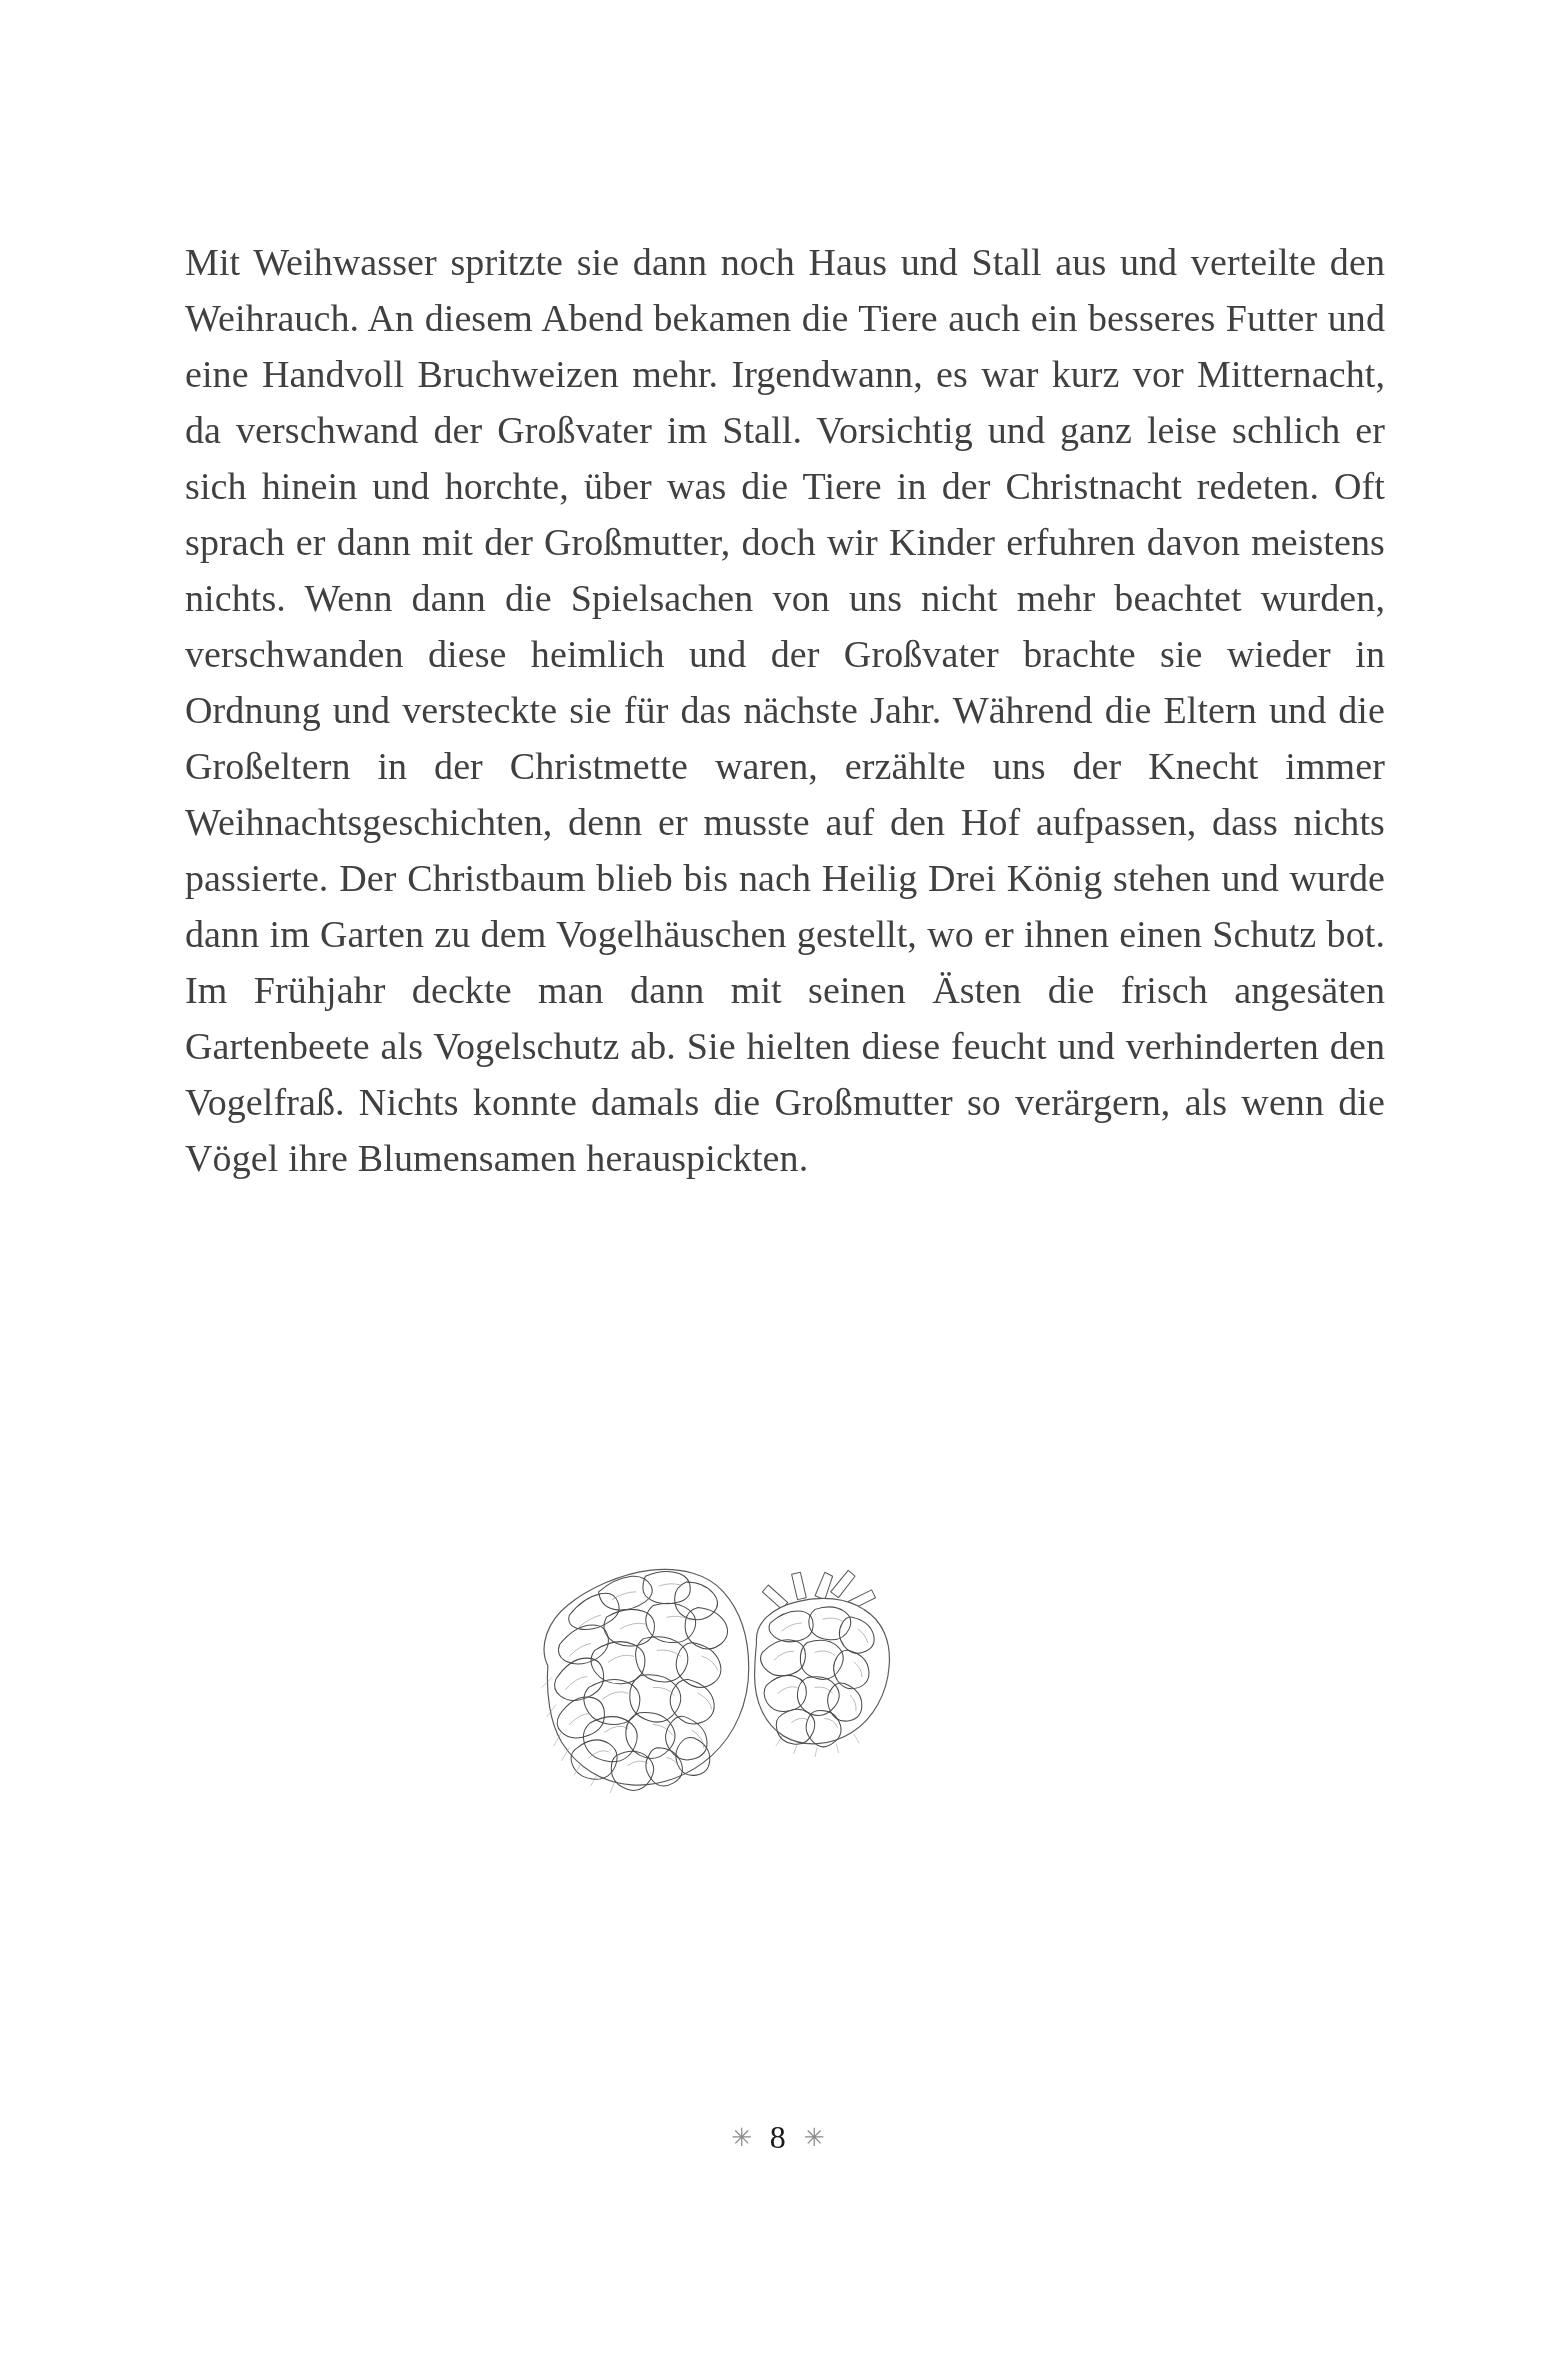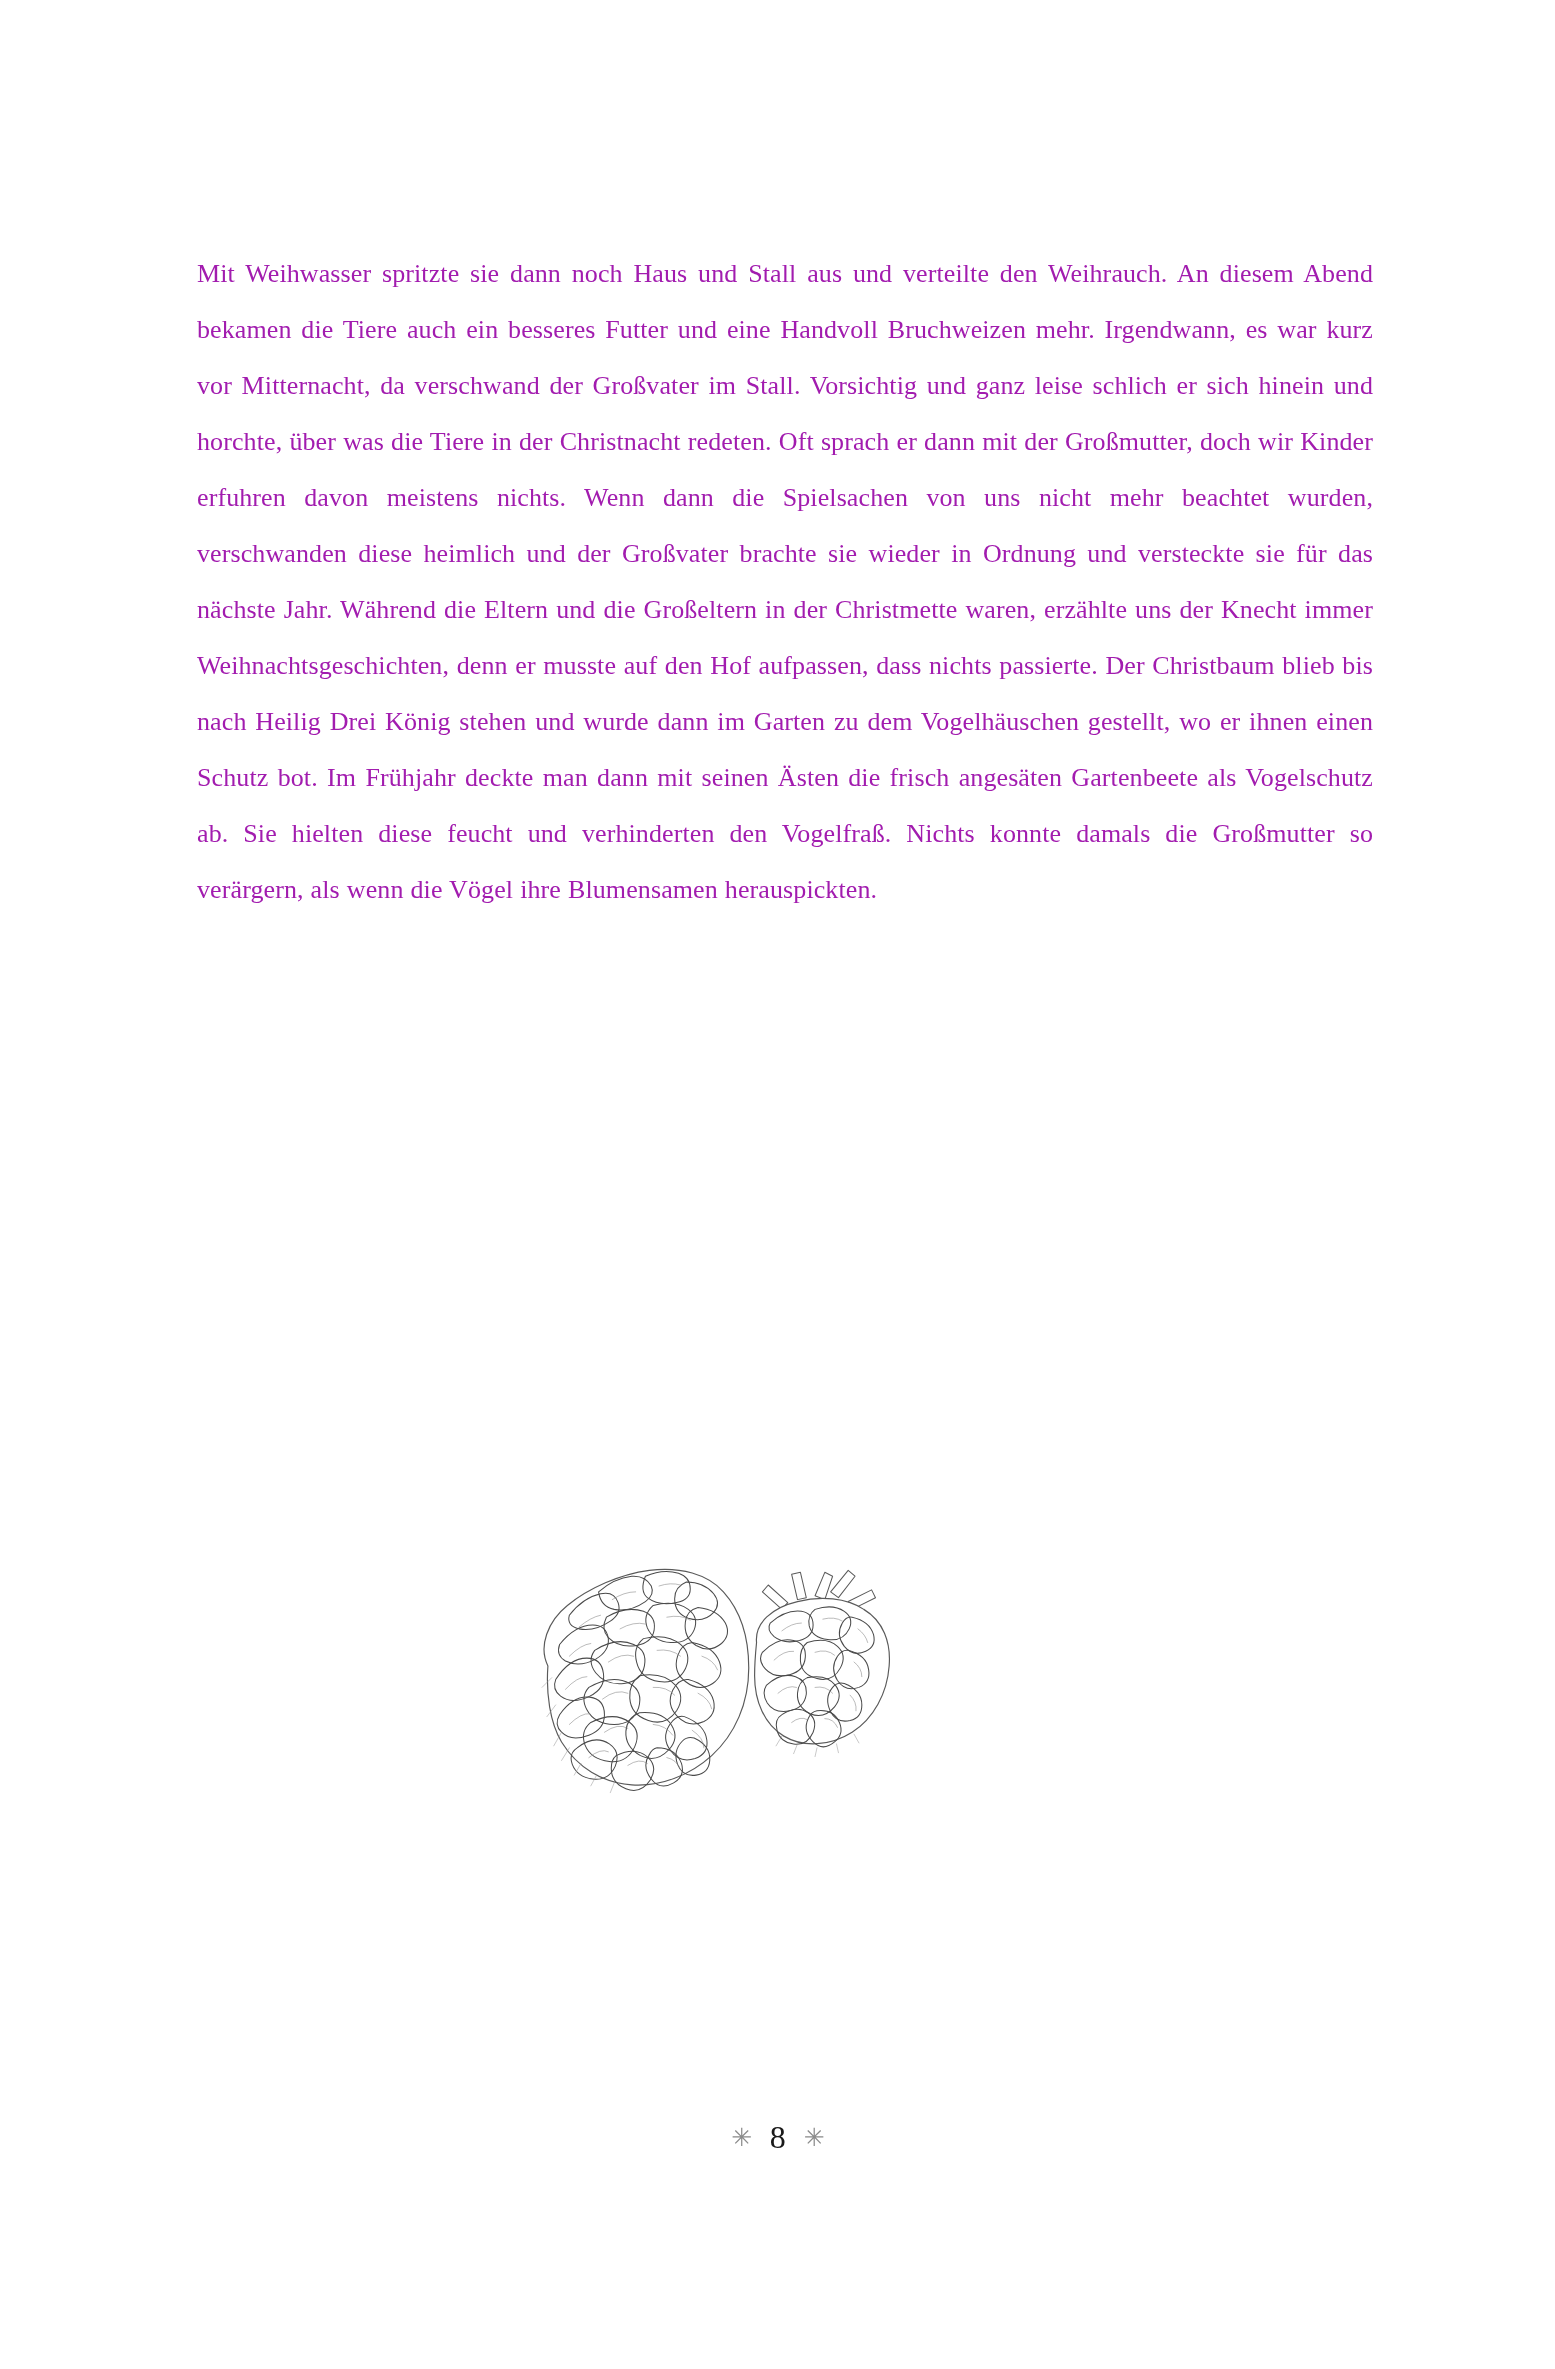--- a/index.html
+++ b/index.html
@@ -23,28 +23,28 @@
   }
 
   .text-column {
     position: absolute;
     left: 185px;
     top: 234px;
     width: 1200px;
   }
 
   .body-paragraph {
-    margin: 12px;
-    font-size: 26px;
+    margin: 0;
+    font-size: 38px;
     line-height: 56px;
     text-align: justify;
     text-justify: inter-word;
     letter-spacing: 0.1px;
     word-spacing: 0.4px;
-    color: #a21caf;
+    color: #404040;
     hyphens: manual;
   }
 
   .illustration-wrap {
     position: absolute;
     left: 0;
     right: 0;
     top: 1541px;
     display: flex;
     justify-content: center;

